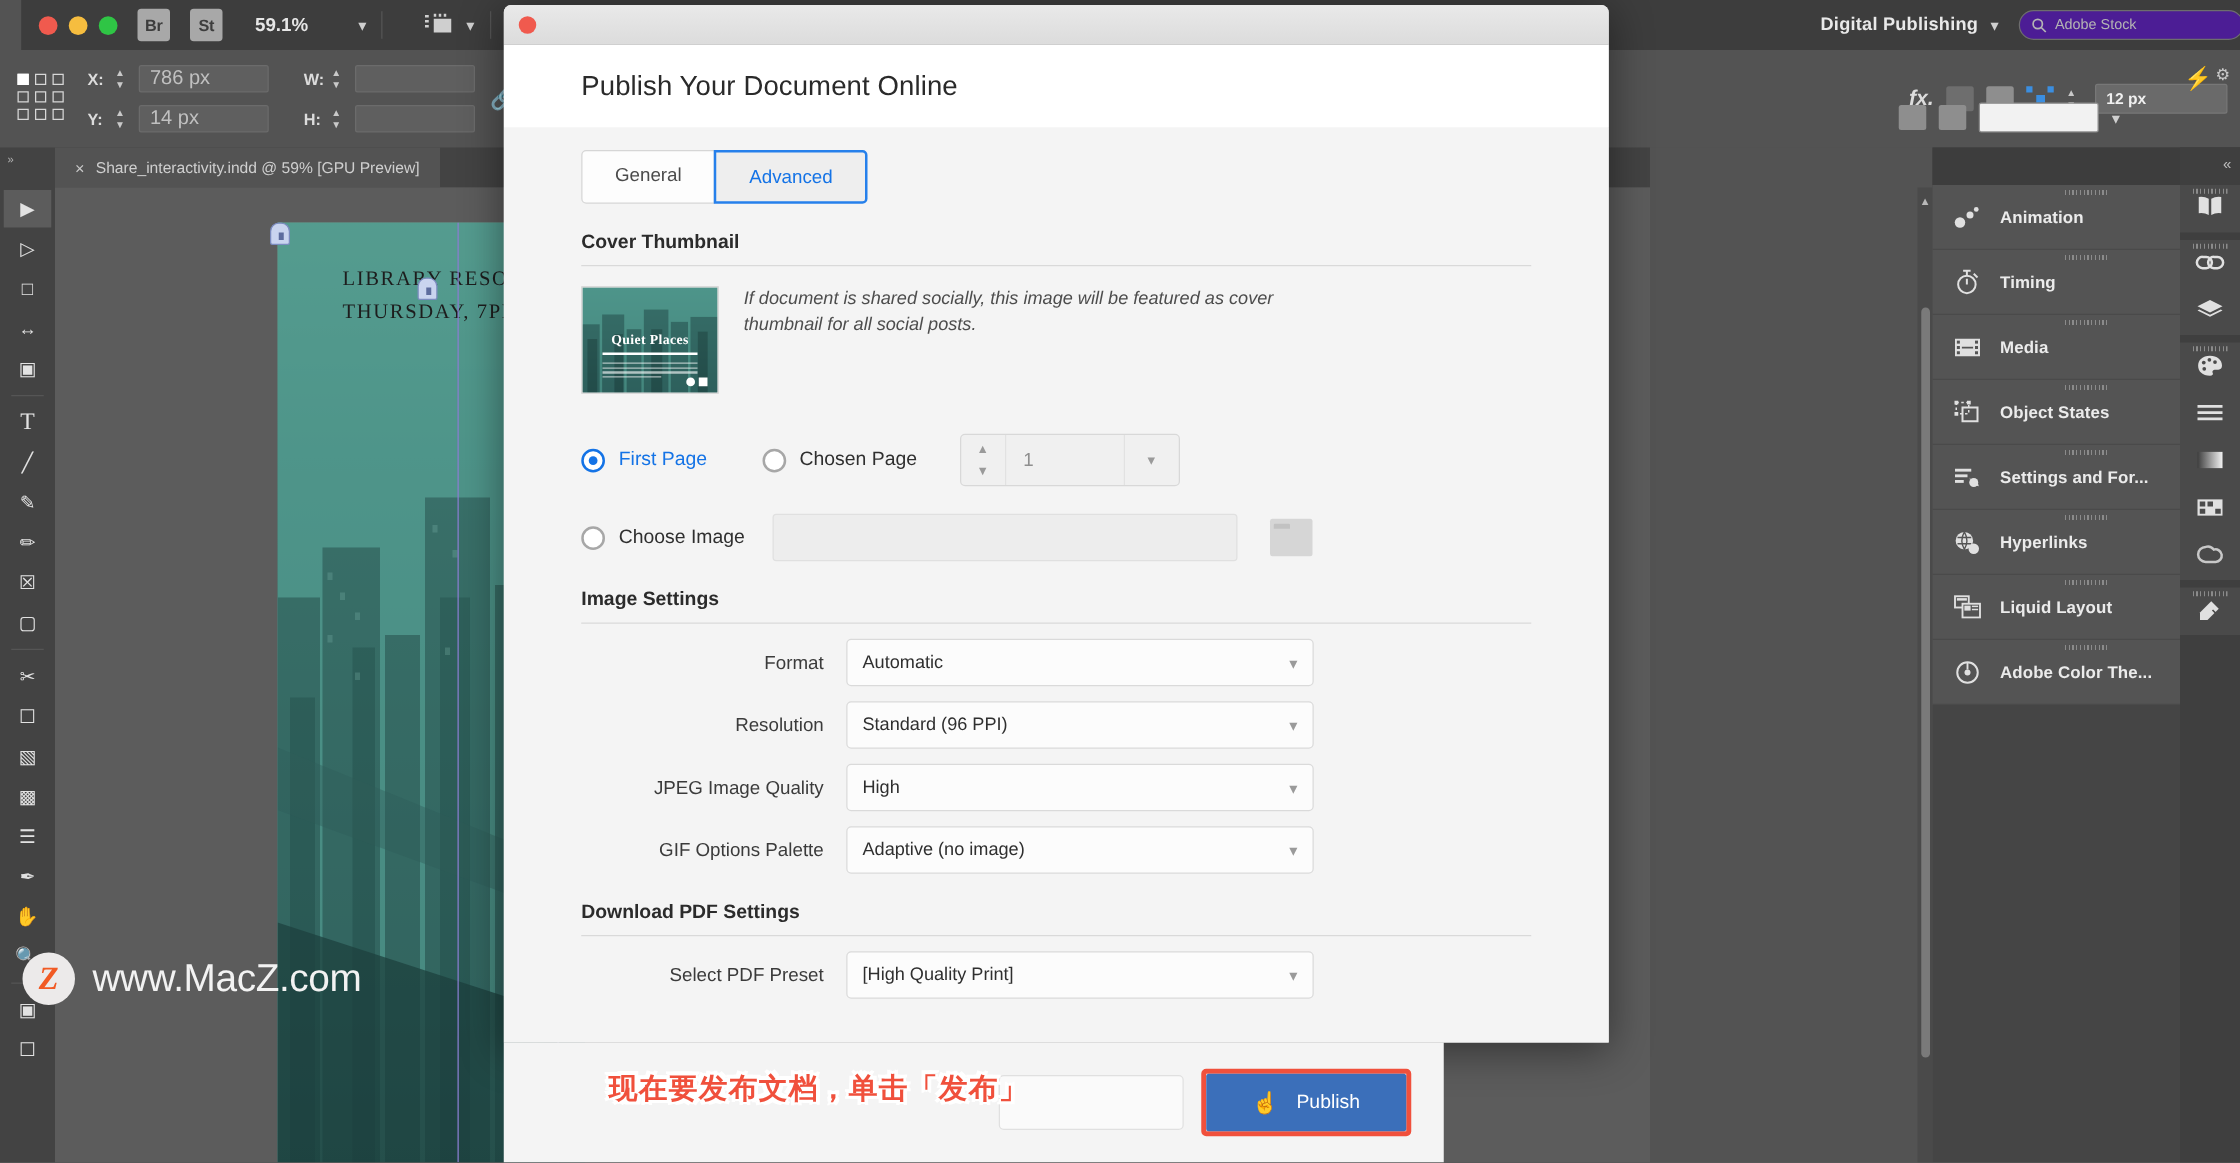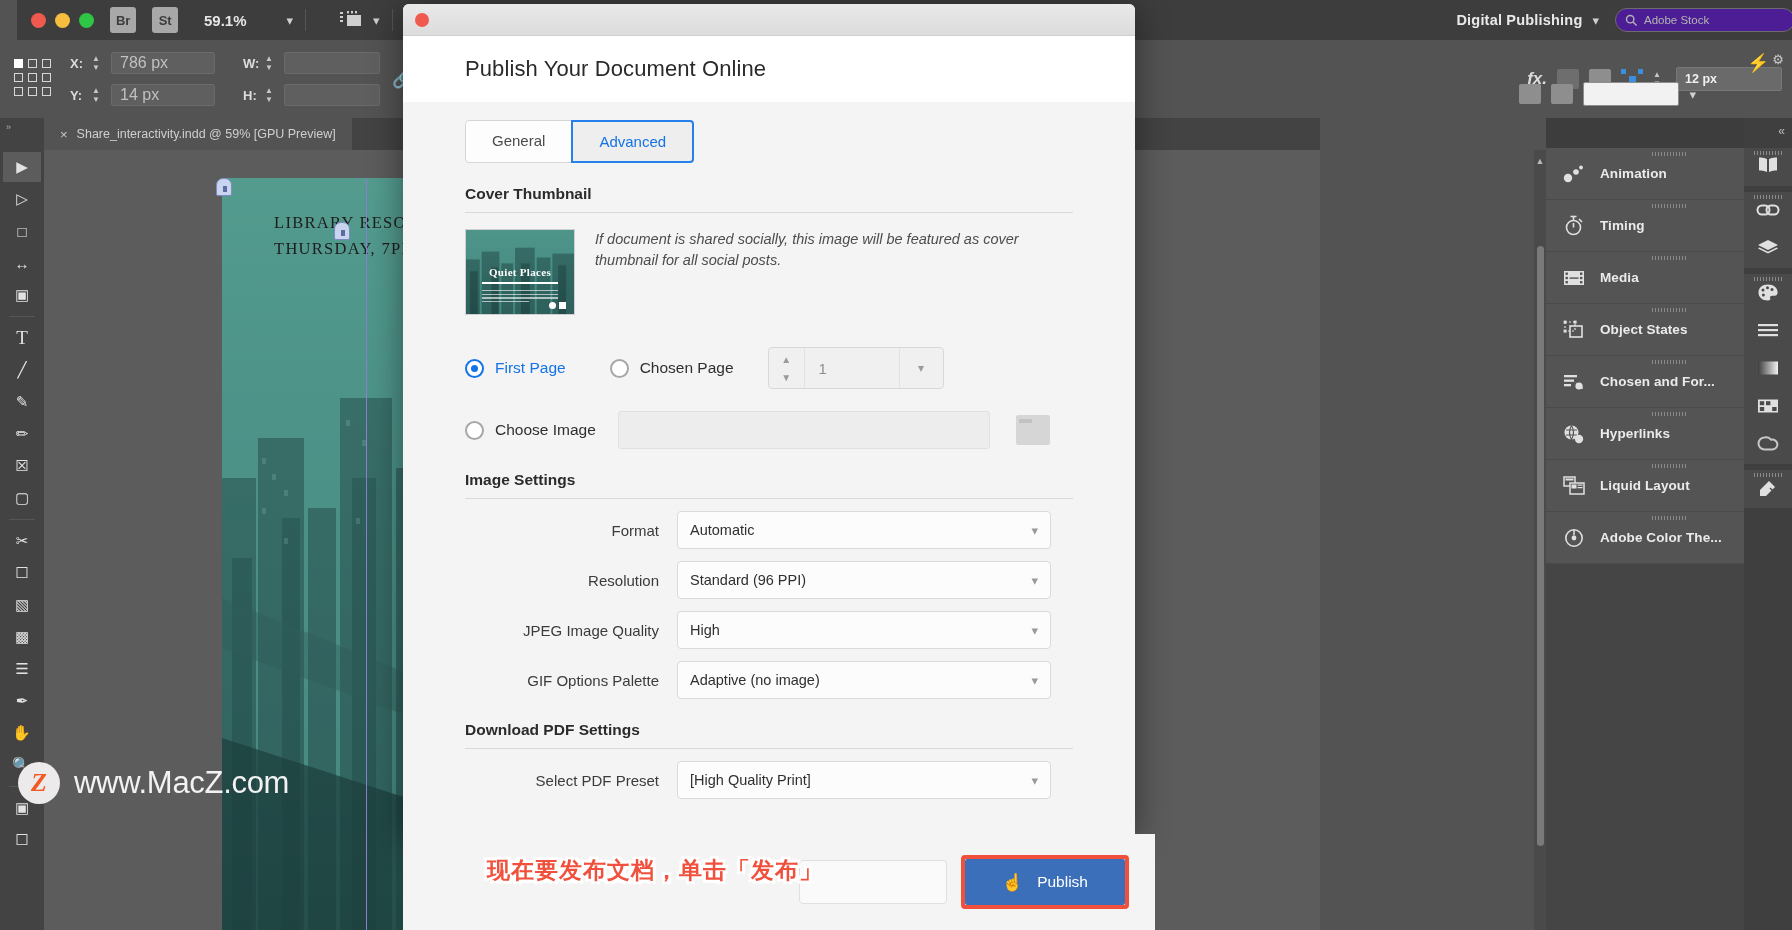--- a/index.html
+++ b/index.html
@@ -175,21 +175,21 @@
   .railicon { width:26px; height:24px; color:#dcdcdc; display:flex; align-items:center; justify-content:center; }
 
   .scrollv {
     position:absolute; top:150px; right:246px; width:12px; bottom:0; background:#4a4a4a;
   }
   .scrollv .thumb { position:absolute; top:96px; left:3px; width:7px; height:600px; background:#7a7a7a; border-radius:4px; }
   .scrollup { position:absolute; top:6px; left:0; width:12px; text-align:center; color:#b9b9b9; font-size:9px;}
 
   
   .dlg {
-    position:absolute; left:403px; top:4px; width:732px; height:830px;
+    position:absolute; left:403px; top:4px; width:884px; height:830px;
     background:#f4f4f4; border-radius:6px 6px 0 0;
     box-shadow:0 6px 34px rgba(0,0,0,.45);
     overflow:hidden;
   }
   .dlgbar {
     height:32px; background:linear-gradient(180deg,#e9e9e9,#dcdcdc);
     border-bottom:1px solid #cfcfcf; display:flex; align-items:center; padding-left:12px;
   }
   .dlgbar .dot { width:14px; height:14px; border-radius:50%; background:#f05a4e; }
   .dlgtitle {
@@ -626,21 +626,21 @@
         <svg width="22" height="20" viewBox="0 0 22 20">
             <g fill="#e0e0e0">
               <rect x="1" y="3" width="13" height="2.3"></rect>
               <rect x="1" y="7.5" width="10" height="2.3"></rect>
               <rect x="1" y="12" width="7" height="2.3"></rect>
             </g>
             <path d="M12 10 l5 5 2-2 1 4-4-1 2-2z" fill="#e0e0e0"></path>
             <circle cx="16" cy="14" r="3.6" fill="#e0e0e0"></circle>
           </svg>
       </span>
-      <span class="plabel">Chosen and For...</span>
+      <span class="plabel">Settings and For...</span>
     </div>
 
     <div class="panelrow">
       <span class="grip"></span>
       <span class="picon">
         <svg width="22" height="20" viewBox="0 0 22 20">
             <circle cx="8.5" cy="8.5" r="7" fill="#e0e0e0"></circle>
             <path d="M3 6 h11 M3 11 h11 M8.5 1.5 q4 7 0 14 q-4 -7 0 -14" fill="none" stroke="#545454" stroke-width="1.1"></path>
             <circle cx="16" cy="15" r="4.2" fill="#e0e0e0"></circle>
           </svg>

